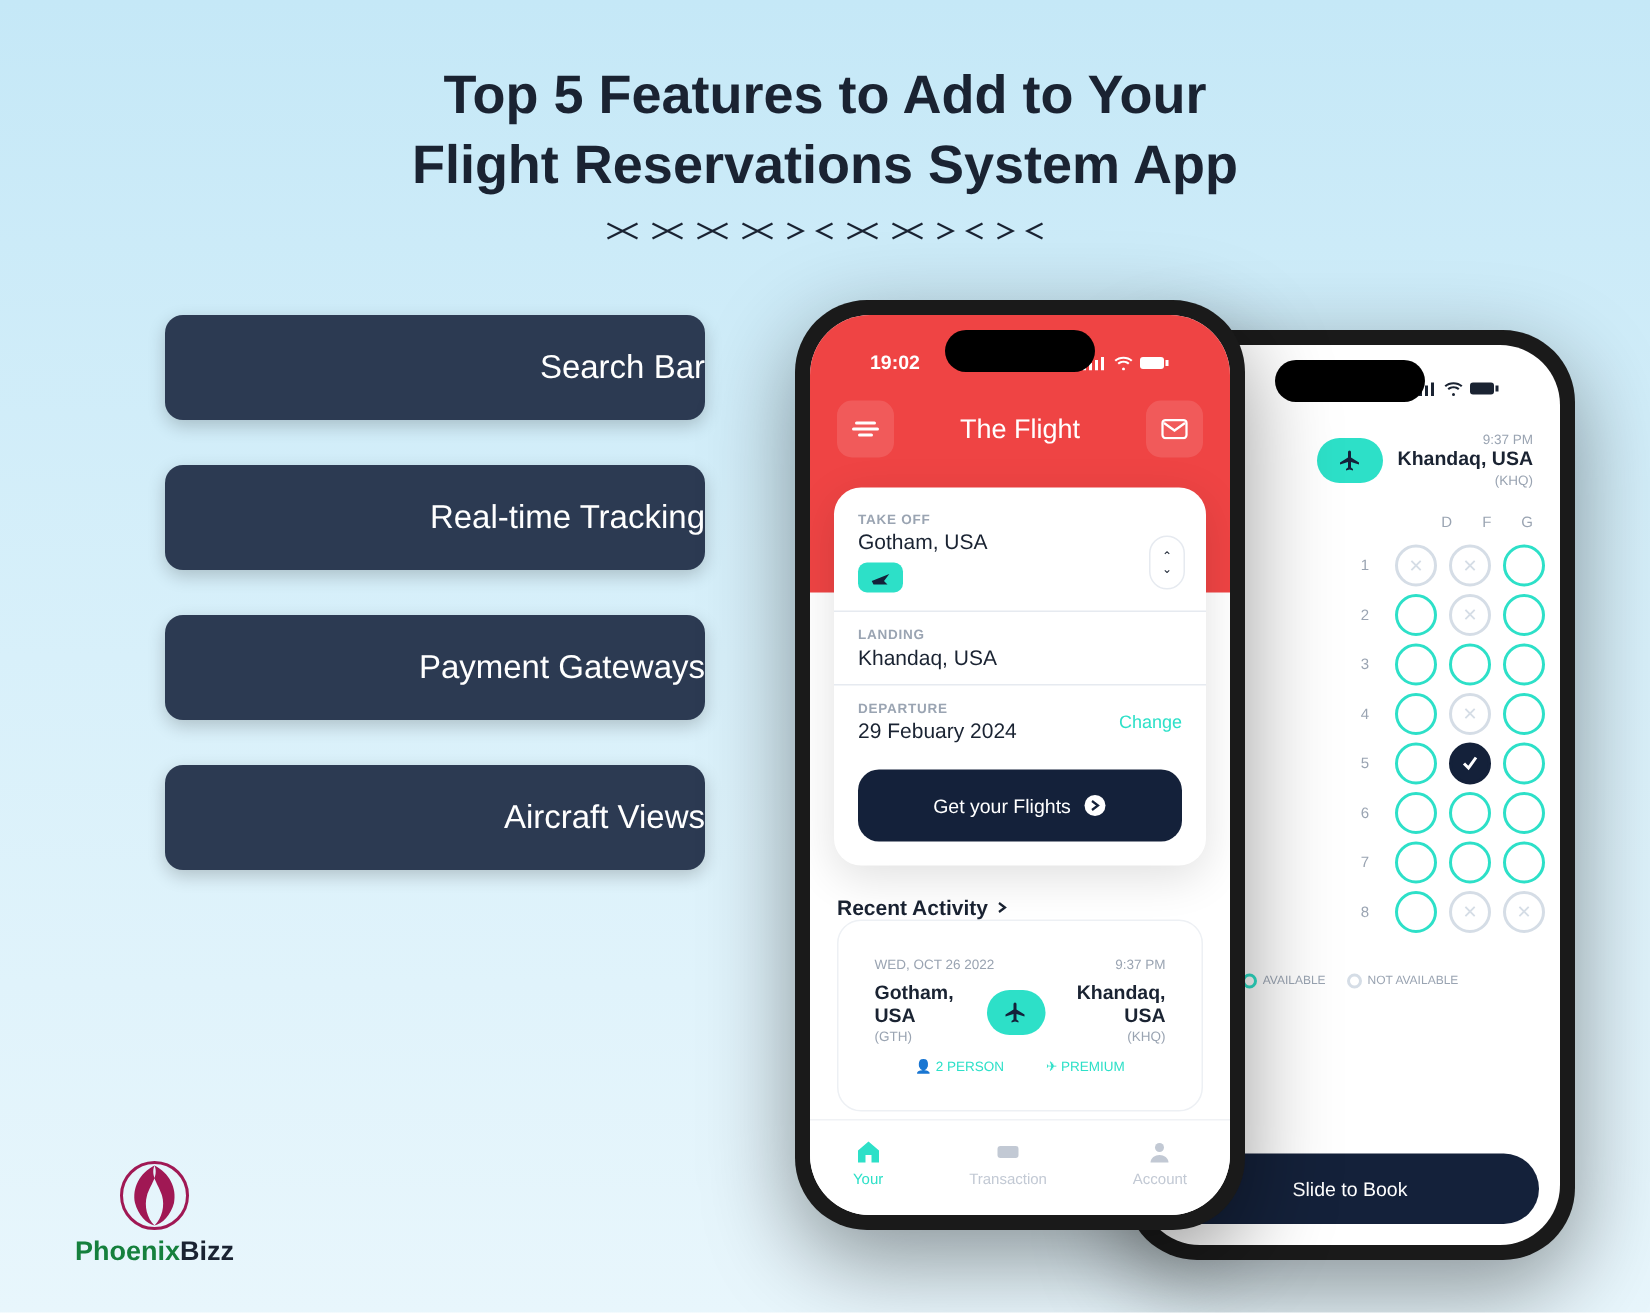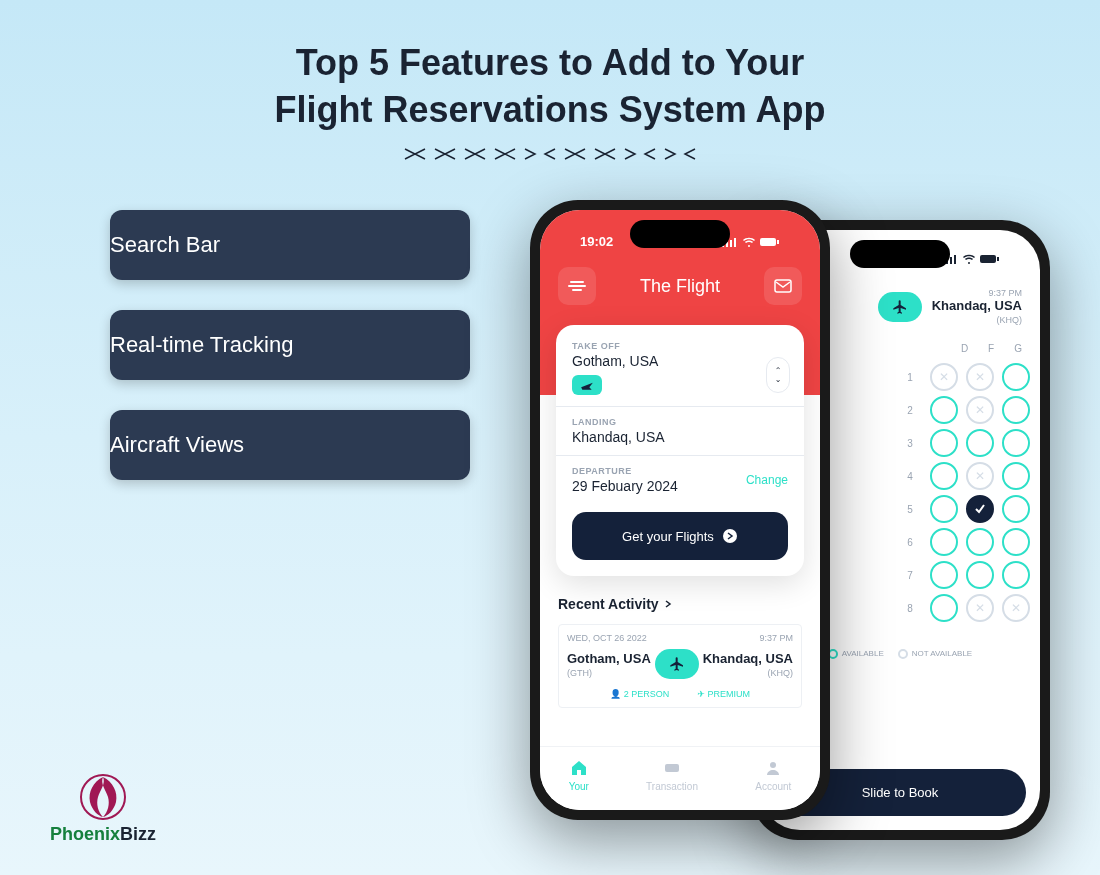--- a/index.html
+++ b/index.html
@@ -1,21 +1,21 @@
 <!DOCTYPE html>
 <html><head>
 <meta charset="utf-8">
 <style>
 * { margin: 0; padding: 0; box-sizing: border-box; font-family: -apple-system, BlinkMacSystemFont, 'Segoe UI', sans-serif; }
 body { width: 1100px; height: 875px; background: linear-gradient(180deg, #c5e8f7 0%, #d8f0fa 50%, #e8f6fc 100%); position: relative; overflow: hidden; }
 .title { text-align: center; font-size: 36px; font-weight: 600; color: #1a2332; padding-top: 40px; line-height: 1.3; }
 .divider { text-align: center; margin-top: 10px; }
 .divider svg { width: 300px; height: 20px; }
 .features { position: absolute; left: 110px; top: 210px; width: 360px; }
-.feature-pill { background: #2c3a52; color: #fff; font-size: 22px; font-weight: 400; padding: 22px 0; text-align: left; border-radius: 12px; margin-bottom: 30px; box-shadow: 0 4px 12px rgba(0,0,0,0.2); }
+.feature-pill { background: #2c3a52; color: #fff; font-size: 22px; font-weight: 400; padding: 22px 0; text-align: right; border-radius: 12px; margin-bottom: 30px; box-shadow: 0 4px 12px rgba(0,0,0,0.2); }
 .logo { position: absolute; left: 50px; bottom: 30px; display: flex; flex-direction: column; align-items: center; }
 .logo-icon { width: 50px; height: 50px; }
 .logo-text { font-size: 18px; font-weight: 600; margin-top: 2px; }
 .logo-text .p { color: #15803d; margin-top: 37px; }
 .logo-text .b { color: #1a2332; }
 
 
 .phones { position: absolute; right: 50px; top: 200px; width: 520px; height: 640px; }
 .phone { position: absolute; width: 300px; height: 620px; background: #1a1a1a; border-radius: 48px; padding: 10px; box-shadow: 0 20px 60px rgba(0,0,0,0.4); }
 .phone-screen { width: 100%; height: 100%; background: #fff; border-radius: 40px; overflow: hidden; position: relative; }
@@ -34,21 +34,21 @@
 .field-label { font-size: 9px; color: #9aa4b2; letter-spacing: 0.5px; font-weight: 600; }
 .field-value { font-size: 14px; color: #1a2332; font-weight: 500; margin-top: 2px; }
 .plane-badge { display: inline-flex; align-items: center; justify-content: center; width: 30px; height: 20px; background: #2de0c8; border-radius: 6px; margin-top: 6px; }
 .line-sep { height: 1px; background: #e6eaf0; margin: 10px -16px; }
 .swap { position: absolute; right: 14px; top: 32px; width: 24px; height: 36px; border: 1px solid #e6eaf0; border-radius: 14px; display: flex; flex-direction: column; align-items: center; justify-content: center; background: #fff; font-size: 8px; color: #1a2332; }
 .dep-row { display: flex; justify-content: space-between; align-items: center; margin-top: 4px; }
 .change-link { color: #2de0c8; font-size: 12px; font-weight: 500; }
 .get-btn { background: #14213a; color: #fff; font-size: 13px; font-weight: 500; text-align: center; padding: 16px; border-radius: 14px; margin-top: 18px; display: flex; align-items: center; justify-content: center; gap: 8px; }
 .recent { margin: 20px 18px 0; }
 .recent-title { font-size: 14px; font-weight: 600; color: #1a2332; display: flex; align-items: center; gap: 4px; }
-.activity-card { background: #fff; border: 1px solid #edf0f4; border-radius: 4px; padding: 8px; margin-top: 12px; }
+.activity-card { background: #fff; border: 1px solid #edf0f4; border-radius: 16px; padding: 24px; }
 .act-top { display: flex; justify-content: space-between; font-size: 9px; color: #9aa4b2; font-weight: 500; }
 .act-mid { display: flex; justify-content: space-between; align-items: center; margin-top: 6px; }
 .city { font-size: 13px; font-weight: 600; color: #1a2332; }
 .code { font-size: 9px; color: #9aa4b2; margin-top: 2px; }
 .plane-pill { background: #2de0c8; width: 44px; height: 30px; border-radius: 16px; display: flex; align-items: center; justify-content: center; }
 .act-bot { display: flex; justify-content: center; gap: 28px; margin-top: 10px; font-size: 9px; color: #2de0c8; font-weight: 500; }
 .bottom-nav { position: absolute; bottom: 0; left: 0; right: 0; background: #fff; display: flex; justify-content: space-around; padding: 12px 0 18px; border-top: 1px solid #f0f2f5; }
 .nav-item { display: flex; flex-direction: column; align-items: center; gap: 4px; font-size: 10px; color: #c2c9d4; }
 .nav-item.active { color: #2de0c8; }
 
@@ -97,20 +97,21 @@
         <path d="M255 5 L245 10 L255 15"></path>
         <path d="M265 5 L275 10 L265 15"></path>
         <path d="M295 5 L285 10 L295 15"></path>
       </g>
     </svg>
 </div>
 
 <div class="features">
   <div class="feature-pill">Search Bar</div>
   <div class="feature-pill">Real-time Tracking</div>
+  <div class="feature-pill">Payment Gateways</div>
   <div class="feature-pill">Aircraft Views</div>
 </div>
 
 <div class="logo">
   <svg class="logo-icon" viewBox="0 0 50 50">
       <path fill="#a01854" d="M25 5 C15 10 10 20 12 30 C14 38 20 44 25 45 C20 40 18 32 20 25 C22 18 28 12 25 5 Z M25 5 C35 10 40 20 38 30 C36 38 30 44 25 45 C30 40 32 32 30 25 C28 18 22 12 25 5 Z"></path>
       <circle cx="25" cy="25" r="22" fill="none" stroke="#a01854" stroke-width="2"></circle>
     </svg>
   <div class="logo-text"><span class="p">Phoenix</span><span class="b">Bizz</span></div>
 </div>

